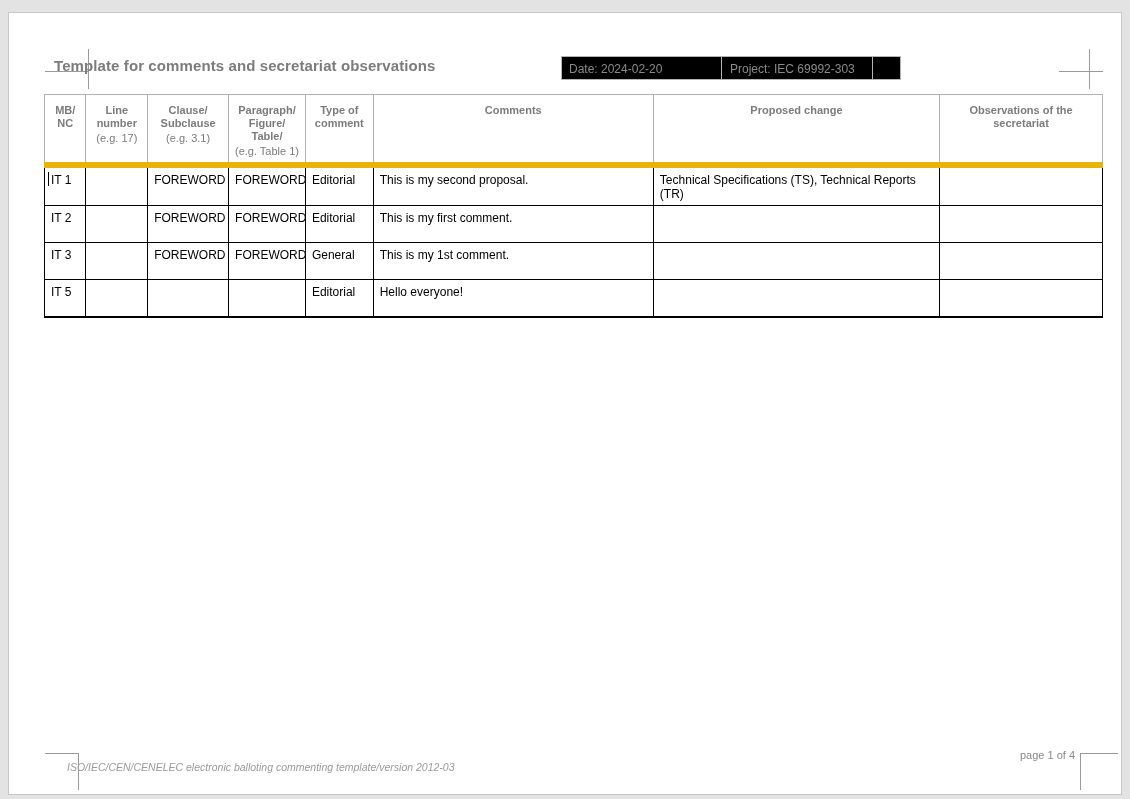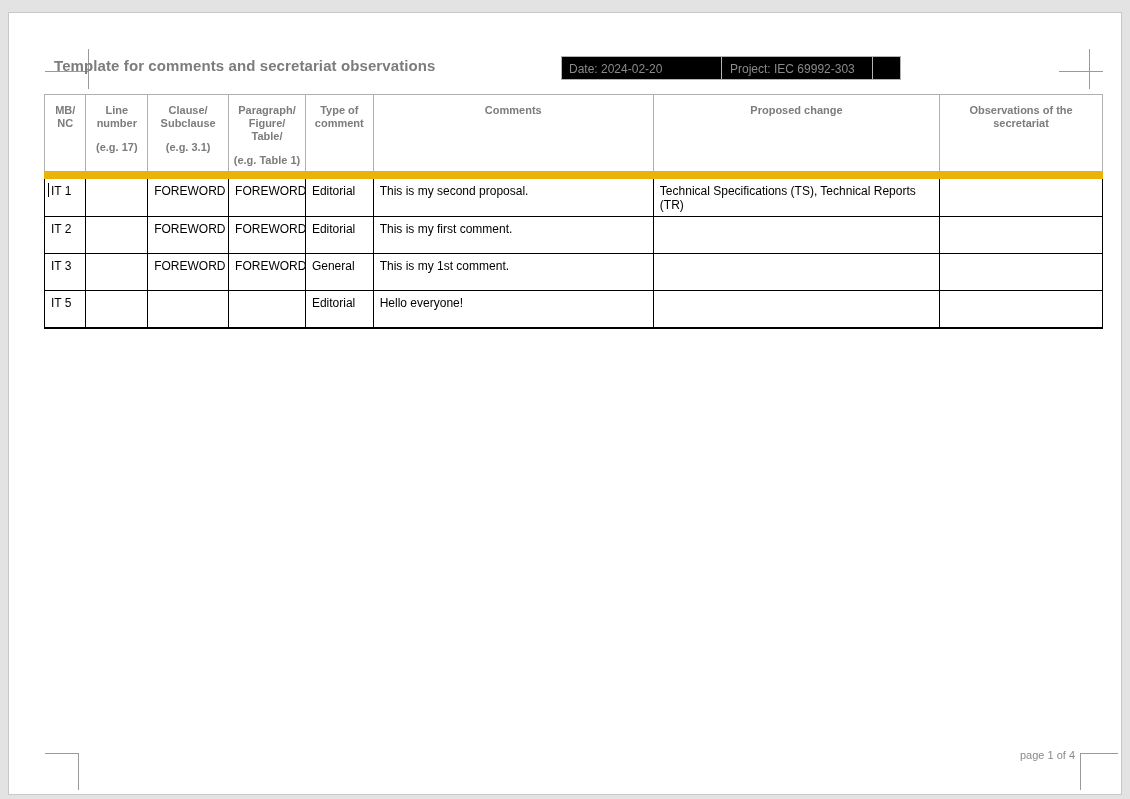--- a/index.html
+++ b/index.html
@@ -94,36 +94,36 @@
     font-weight: bold;
     color: #7c7c7c;
     text-align: center;
     vertical-align: top;
     padding: 9px 3px 4px 3px;
     height: 68px;
     line-height: 13px;
   }
   table.main th .eg {
     display: block;
-    margin-top: 11px;
-    font-weight: bold;
+    margin-top: 2px;
+    font-weight: normal;
   }
   table.main thead tr { }
   table.main td {
     border: 1px solid #000000;
     border-top: none;
     font-size: 12px;
     color: #000;
     text-align: left;
     vertical-align: top;
     padding: 5px 5px 4px 6px;
     line-height: 14px;
     height: 37px;
   }
-  table.main tbody tr:first-child td { border-top: 8px solid #eab308; }
+  table.main tbody tr:first-child td { border-top: 6px solid #eab308; }
   table.main tbody tr:last-child td { border-bottom: 2px solid #000; }
   table.main tbody tr:first-child td.c-mb { position: relative; }
   .caret {
     position: absolute;
     left: 3px; top: 4px;
     width: 1px; height: 14px;
     background: #000;
   }
   td.c-mb   { width: 41px; }
   td.c-line { width: 61px; }
@@ -258,16 +258,17 @@
           <td class="c-cl"></td>
           <td class="c-par"></td>
           <td class="c-type">Editorial</td>
           <td class="c-com">Hello everyone!</td>
           <td class="c-prop"></td>
           <td class="c-obs"></td>
         </tr>
       </tbody>
     </table>
 
+    <div class="footer-left">ISO/IEC/CEN/CENELEC  electronic balloting commenting template/version 2012-03</div>
     <div class="footer-right">page 1 of 4</div>
 
   </div>
 </div>
 
 </body></html>

